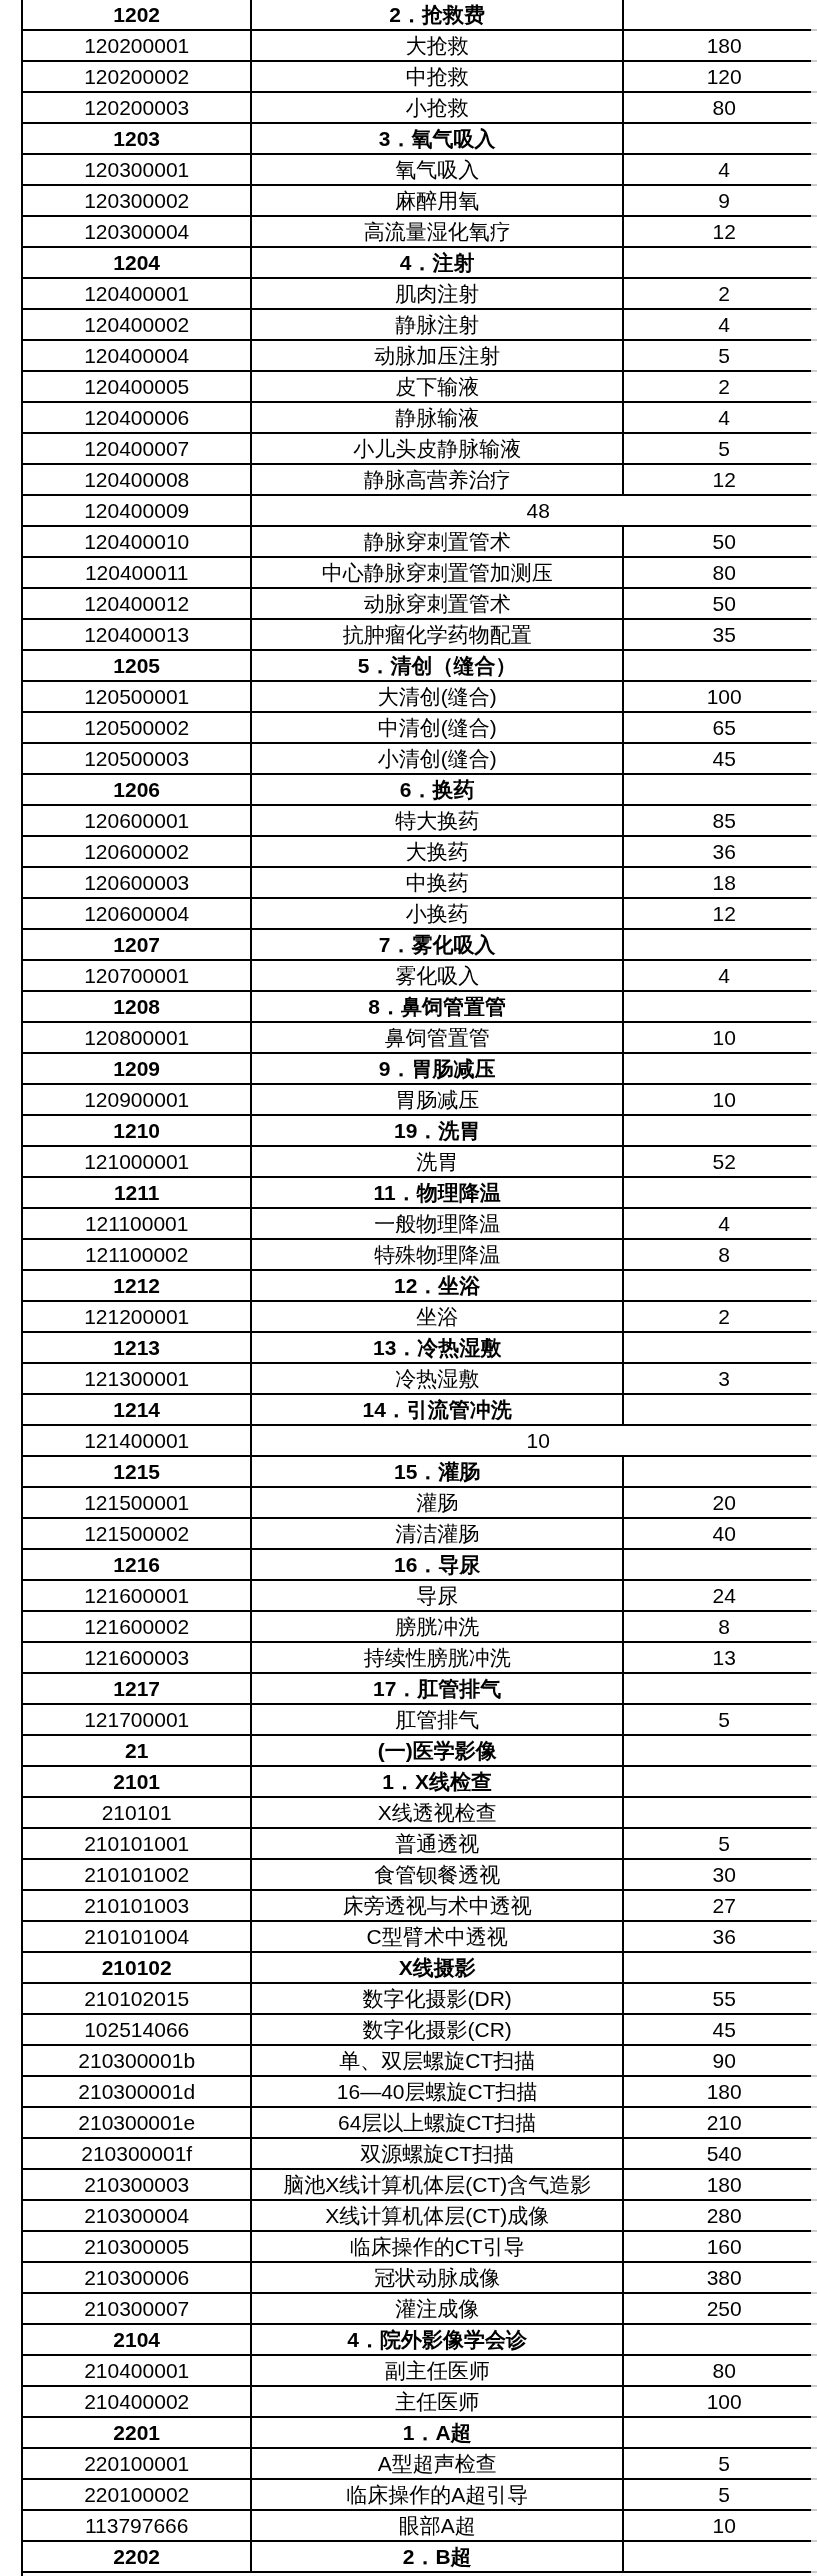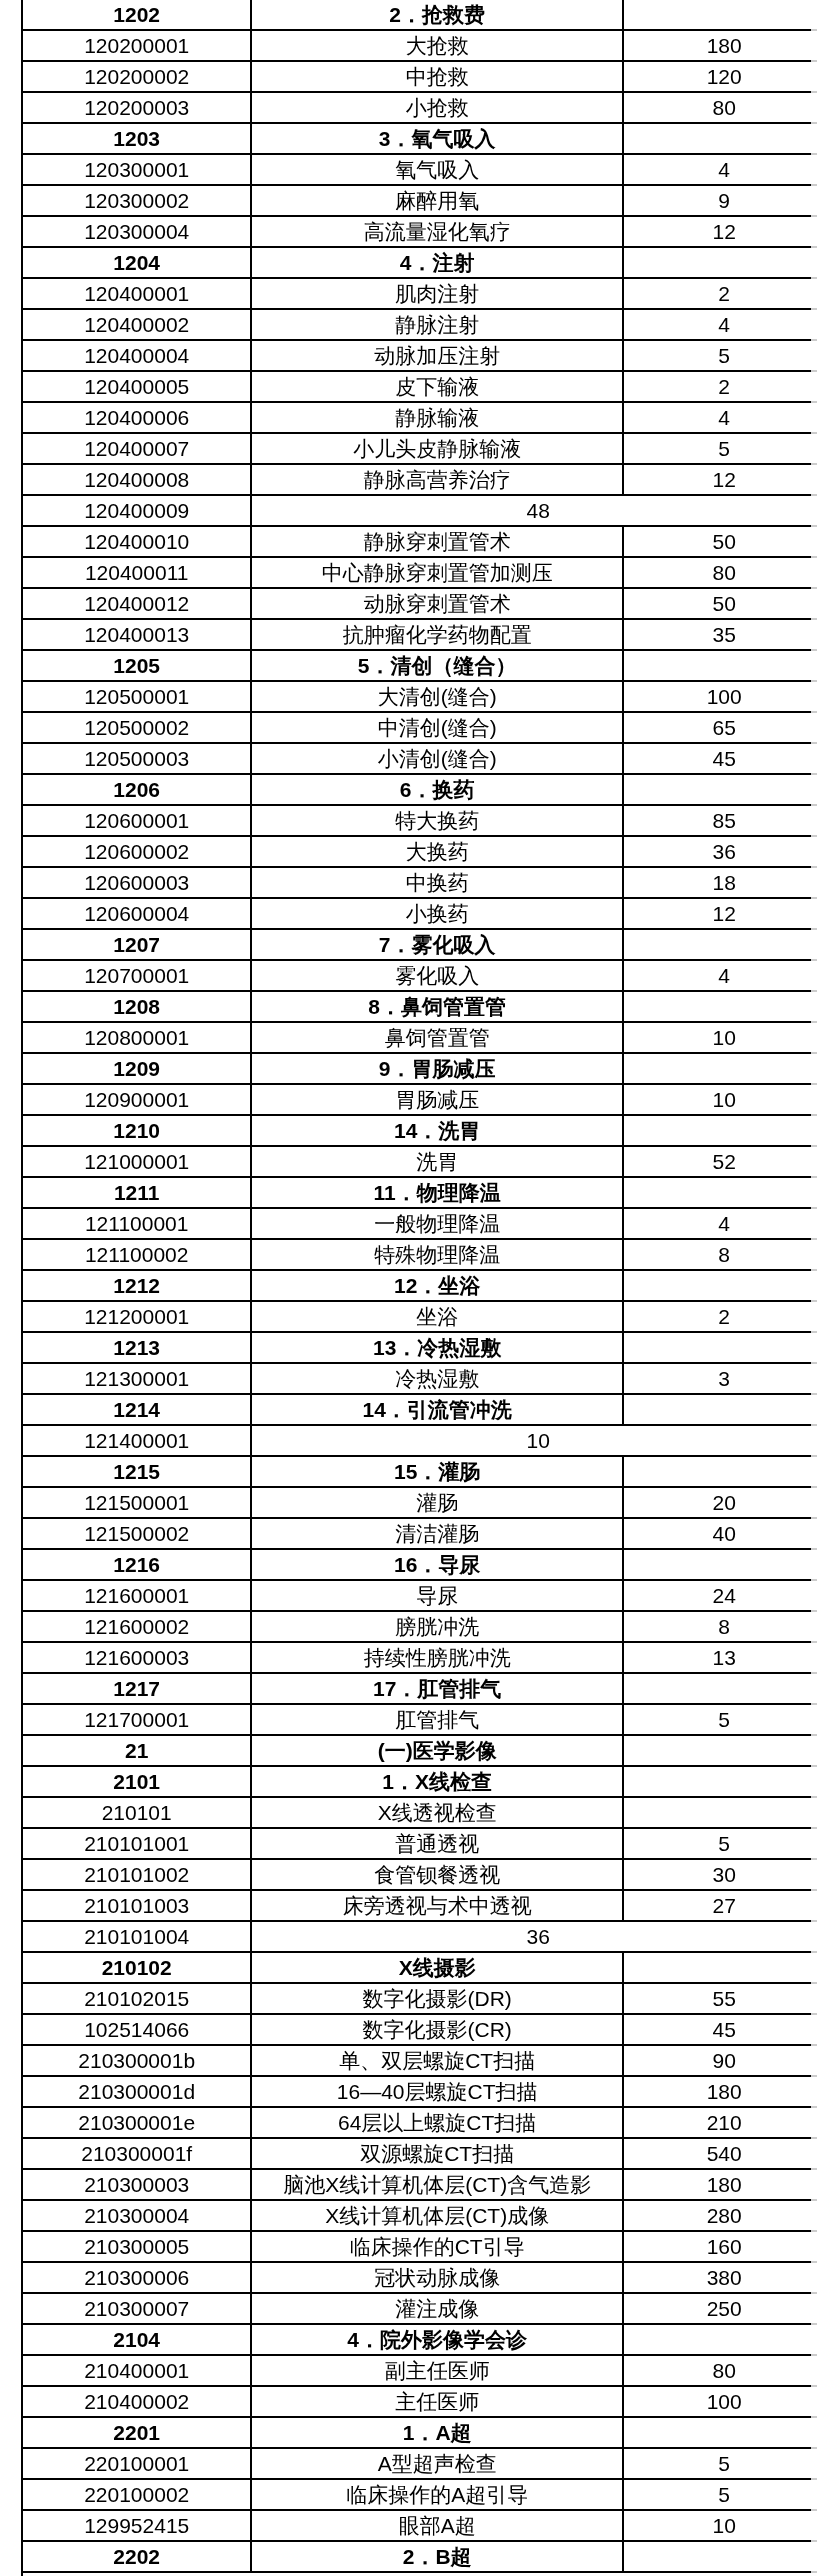--- a/index.html
+++ b/index.html
@@ -240,21 +240,21 @@
     <div class="cell name">9．胃肠减压</div>
     <div class="cell price"></div>
   </div>
       <div class="row">
     <div class="cell code">120900001</div>
     <div class="cell name">胃肠减压</div>
     <div class="cell price">10</div>
   </div>
       <div class="row section">
     <div class="cell code">1210</div>
-    <div class="cell name">14．洗胃</div>
+    <div class="cell name">19．洗胃</div>
     <div class="cell price"></div>
   </div>
       <div class="row">
     <div class="cell code">121000001</div>
     <div class="cell name">洗胃</div>
     <div class="cell price">52</div>
   </div>
       <div class="row section">
     <div class="cell code">1211</div>
     <div class="cell name">11．物理降温</div>
@@ -369,20 +369,21 @@
     <div class="cell name">食管钡餐透视</div>
     <div class="cell price">30</div>
   </div>
       <div class="row">
     <div class="cell code">210101003</div>
     <div class="cell name">床旁透视与术中透视</div>
     <div class="cell price">27</div>
   </div>
       <div class="row">
     <div class="cell code">210101004</div>
+    <div class="cell name">C型臂术中透视</div>
     <div class="cell price">36</div>
   </div>
       <div class="row section">
     <div class="cell code">210102</div>
     <div class="cell name">X线摄影</div>
     <div class="cell price"></div>
   </div>
       <div class="row">
     <div class="cell code">210102015</div>
     <div class="cell name">数字化摄影(DR)</div>
@@ -462,21 +463,21 @@
     <div class="cell code">220100001</div>
     <div class="cell name">A型超声检查</div>
     <div class="cell price">5</div>
   </div>
       <div class="row">
     <div class="cell code">220100002</div>
     <div class="cell name">临床操作的A超引导</div>
     <div class="cell price">5</div>
   </div>
       <div class="row">
-    <div class="cell code">129952415</div>
+    <div class="cell code">113797666</div>
     <div class="cell name">眼部A超</div>
     <div class="cell price">10</div>
   </div>
       <div class="row section">
     <div class="cell code">2202</div>
     <div class="cell name">2．B超</div>
     <div class="cell price"></div>
   </div>
     </div>
   <div class="continuation"></div>

